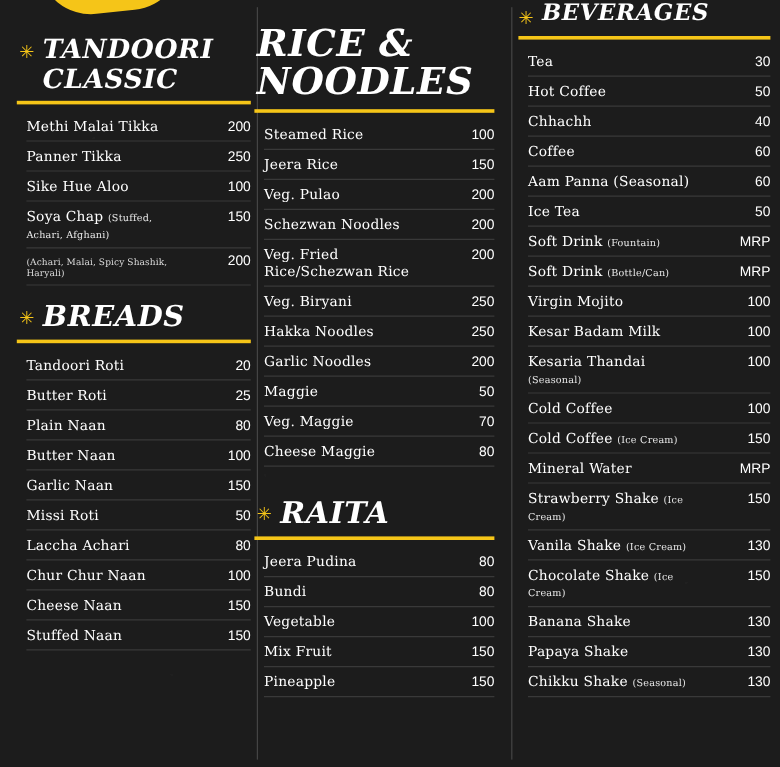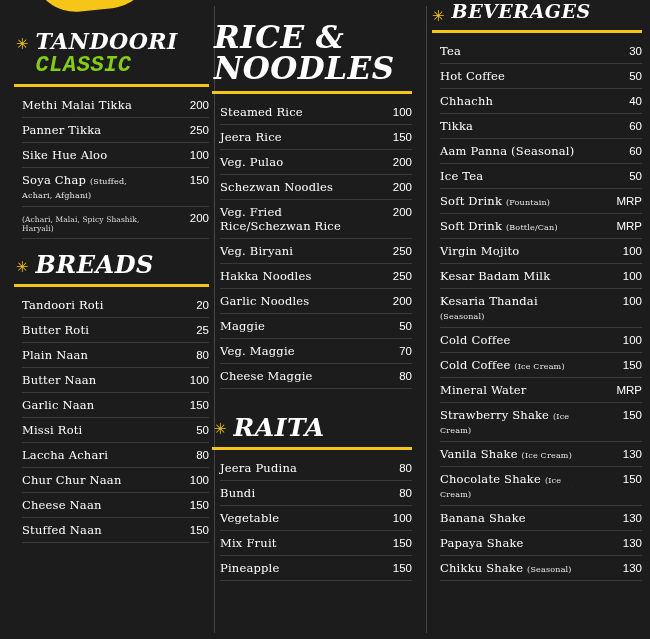--- a/index.html
+++ b/index.html
@@ -83,21 +83,21 @@
   }
   .sec-title {
     font-family: "DejaVu Serif", serif;
     font-weight: bold;
     font-style: italic;
     letter-spacing: 0.5px;
     color: #ffffff;
     line-height: 1.0;
   }
   .t-tandoori { font-size: 22px; }
-  .t-tandoori .accent { color: #84cc16; display: block; margin-top: 3px; font-family: Liberation Mono, monospace; }
+  .t-tandoori .accent { color: #ffffff; display: block; margin-top: 3px; }
   .t-rice { font-size: 31px; }
   .t-breads { font-size: 24px; }
   .t-raita { font-size: 25px; }
   .t-bev { font-size: 19px; }
 
   .rule {
     height: 3px;
     background: #f5c518;
     margin: 7px 0 6px 0;
     width: 100%;
@@ -340,21 +340,21 @@
         </div>
         <div class="row">
           <span class="nm">Hot Coffee</span>
           <span class="pr">50</span>
         </div>
         <div class="row">
           <span class="nm">Chhachh</span>
           <span class="pr">40</span>
         </div>
         <div class="row">
-          <span class="nm">Tikka</span>
+          <span class="nm">Coffee</span>
           <span class="pr">60</span>
         </div>
         <div class="row">
           <span class="nm">Aam Panna (Seasonal)</span>
           <span class="pr">60</span>
         </div>
         <div class="row">
           <span class="nm">Ice Tea</span>
           <span class="pr">50</span>
         </div>

